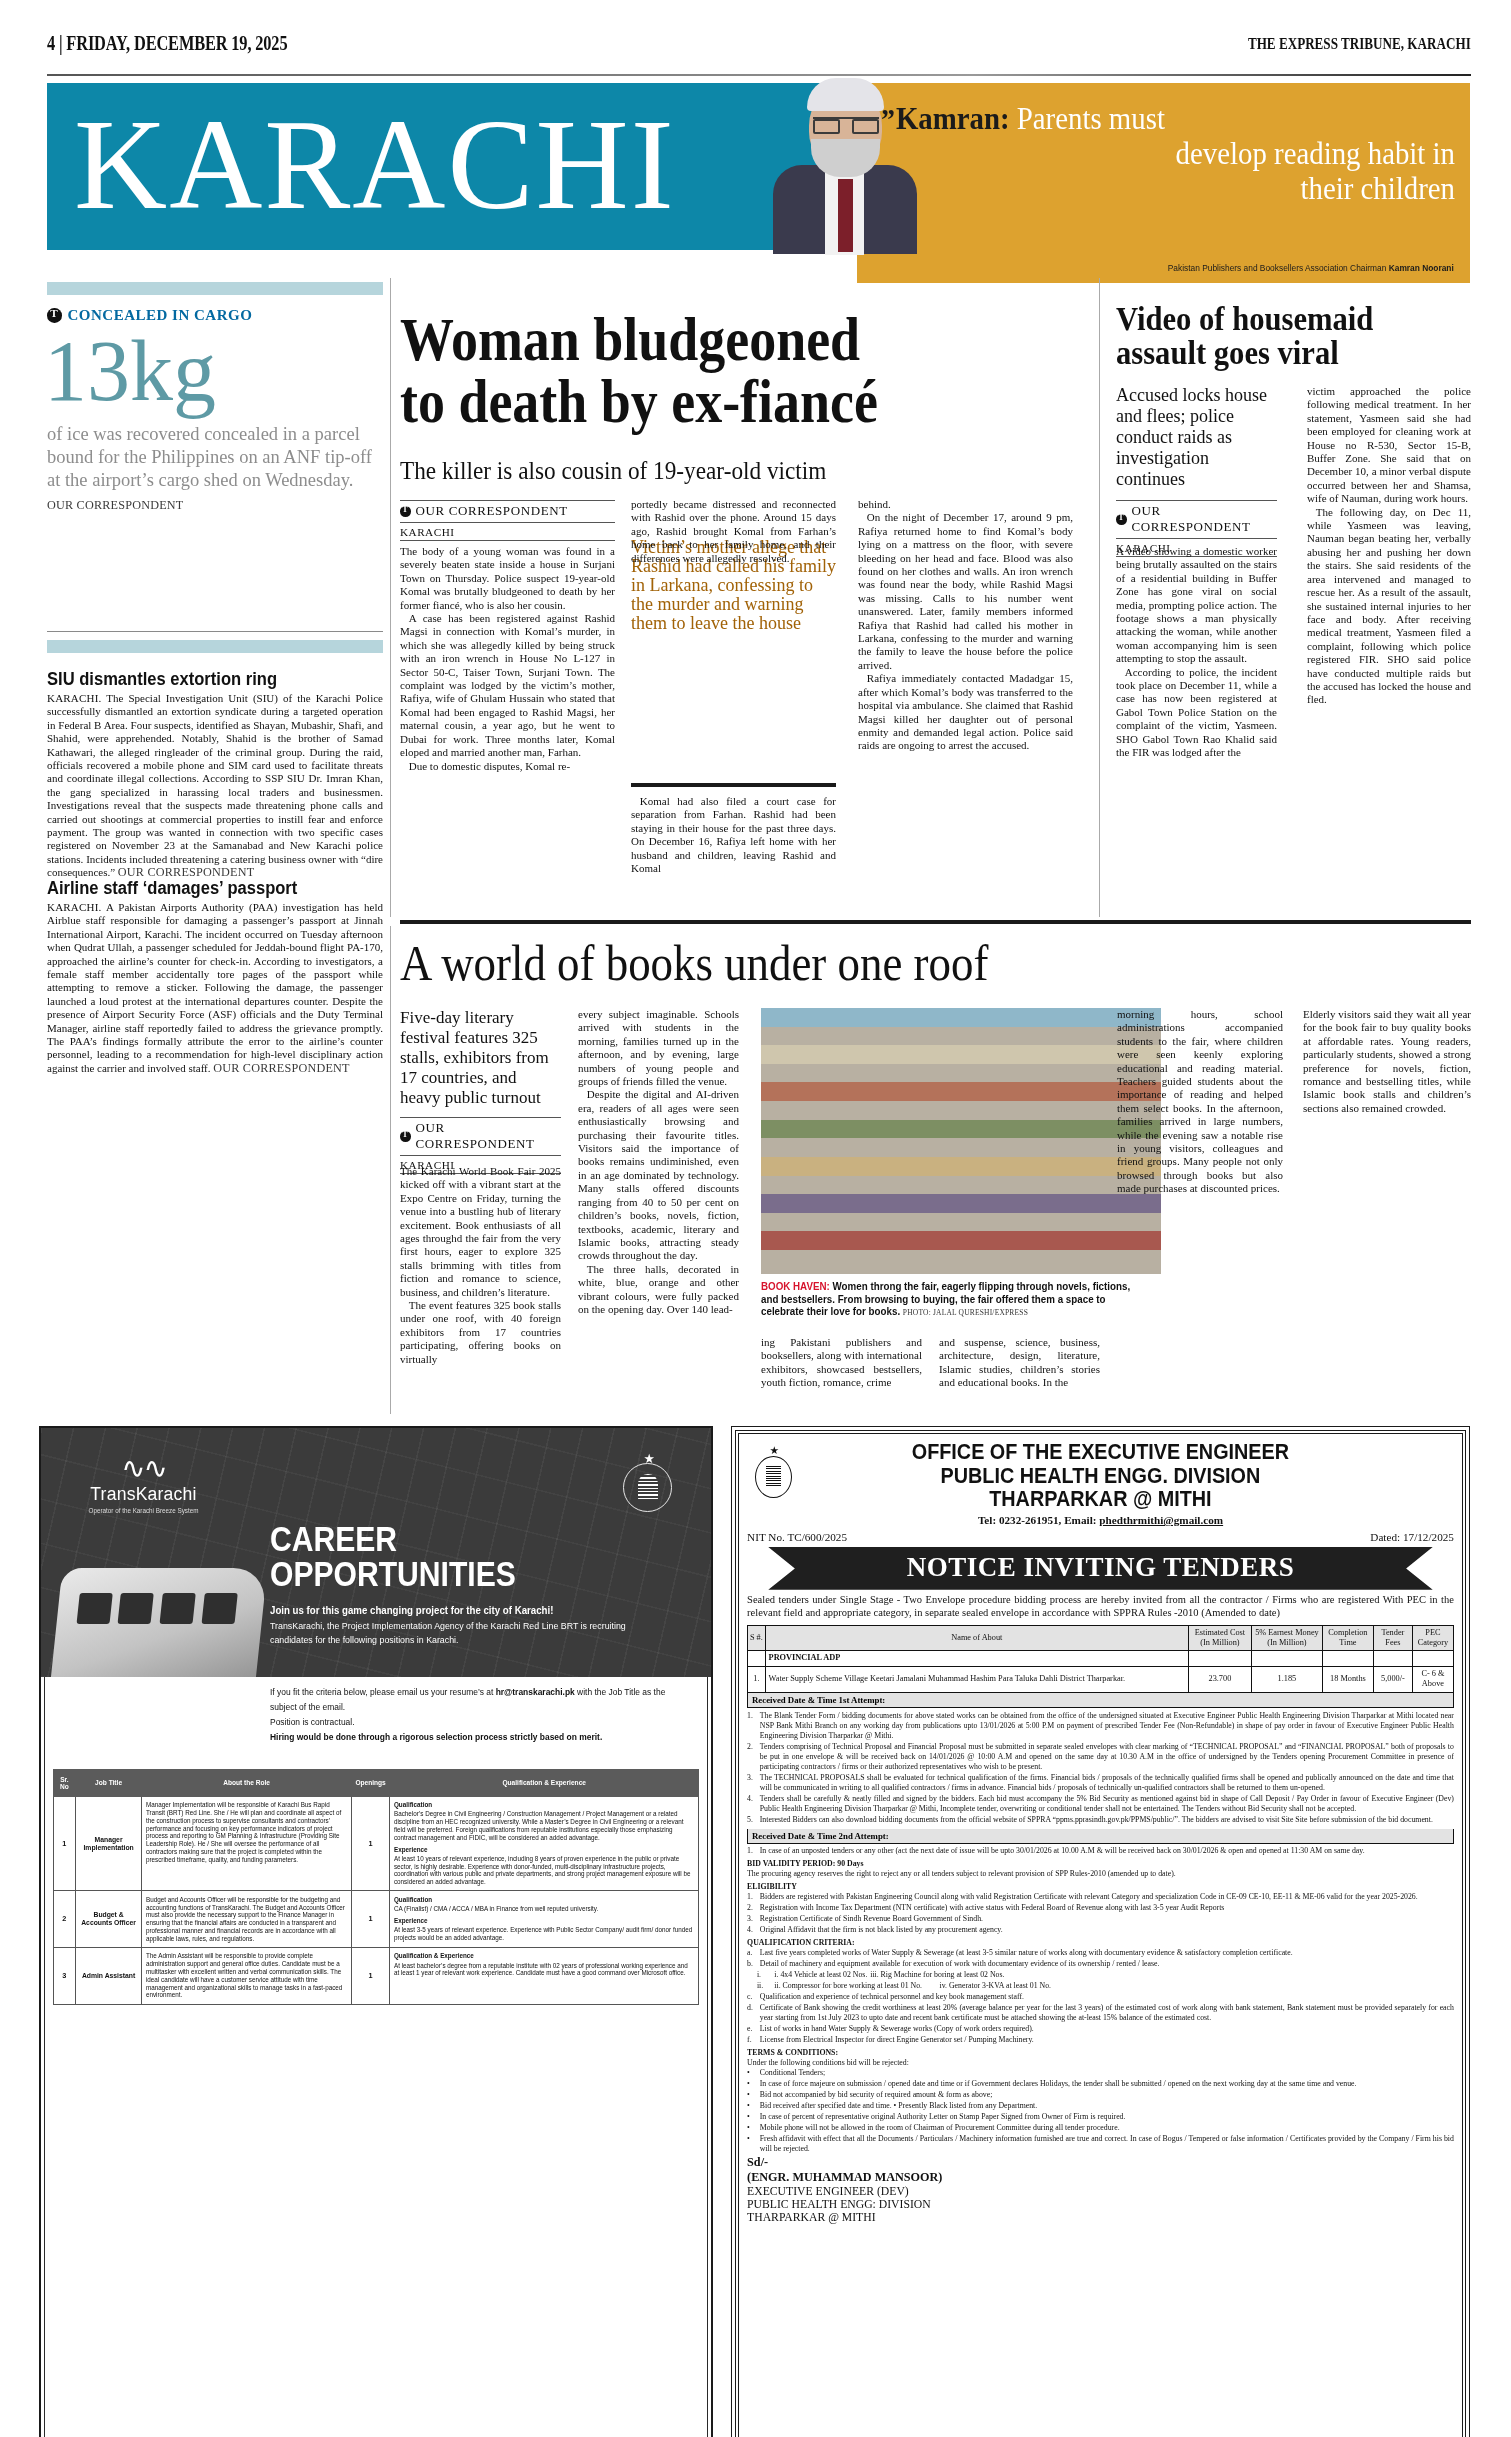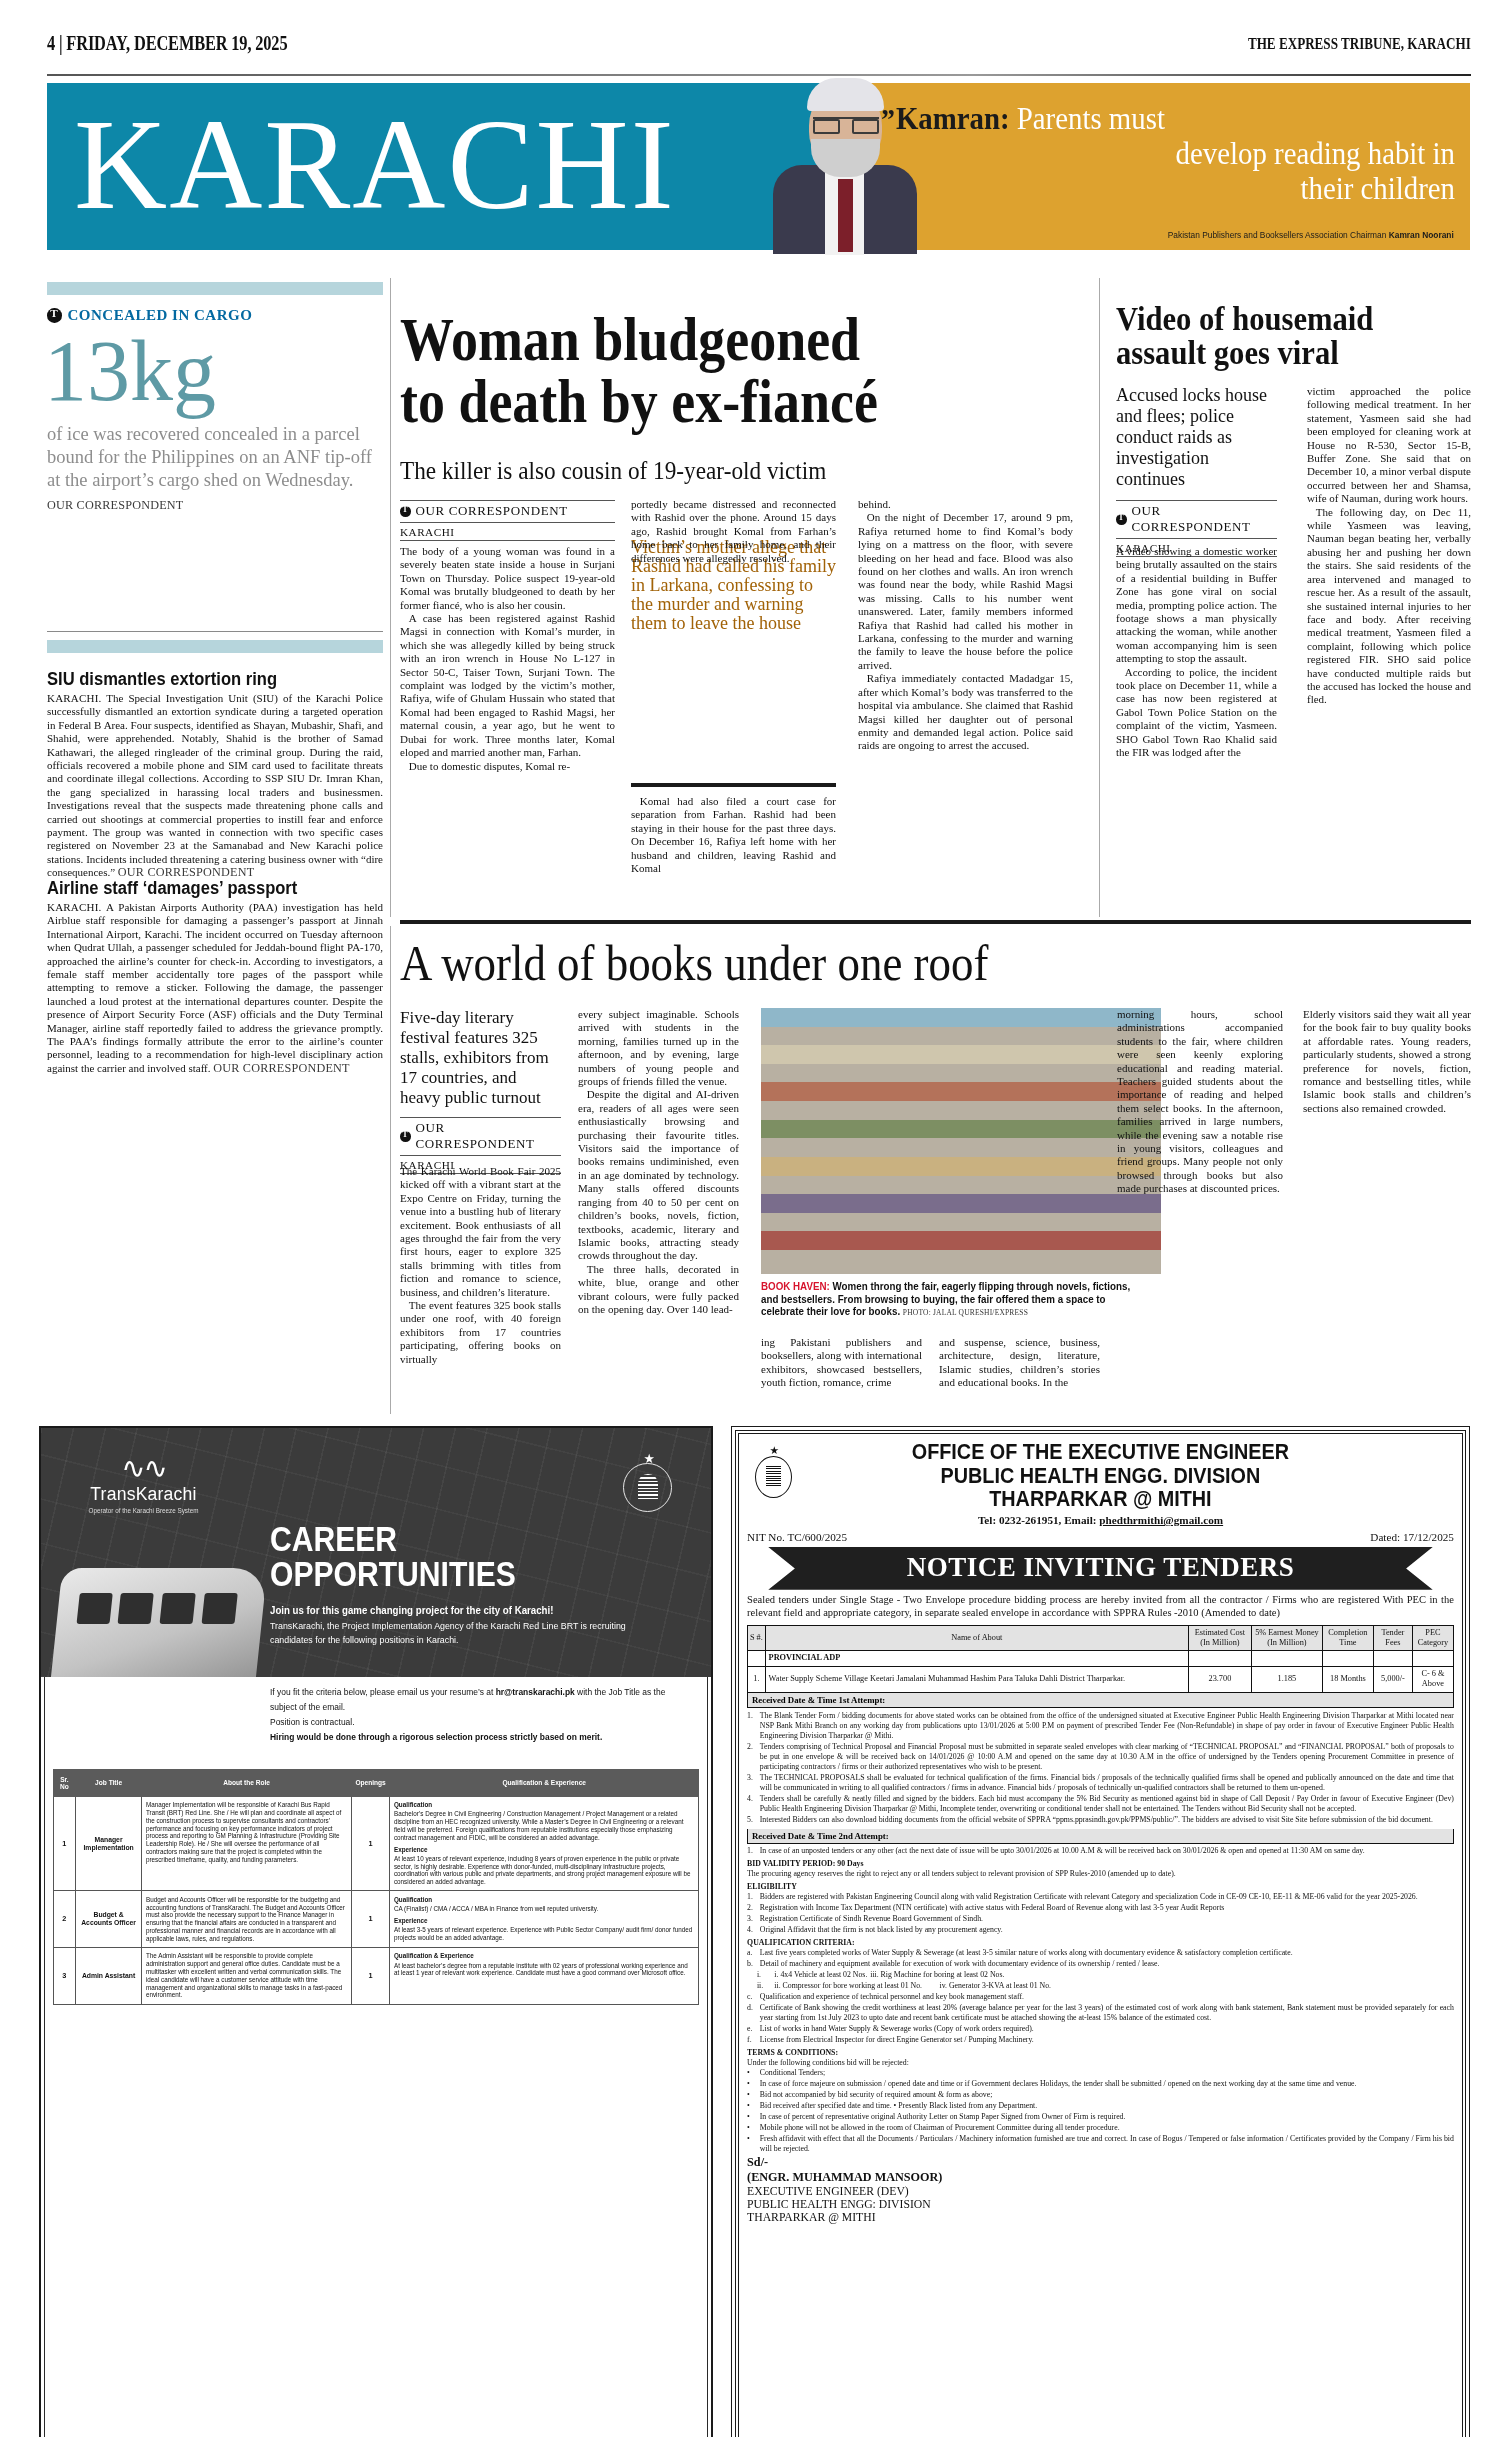--- a/index.html
+++ b/index.html
@@ -56,21 +56,21 @@
   .banner-wordmark {
     position: absolute; left: 27px; top: 23.4px;
     font-family: "Liberation Serif", serif;
     font-size: 129px;
     line-height: 117px;
     color: #ffffff;
     letter-spacing: 2px;
     white-space: nowrap;
   }
   .banner-right {
-    position: absolute; left: 810px; top: 0; width: 613px; height: 167px;
+    position: absolute; left: 810px; top: 0; width: 613px; height: 200px;
     background: #dda22f;
   }
   .quote-block {
     position: absolute; left: 24.4px; top: 17.6px; right: 14.6px;
   }
   .quote-line {
     font-family: "Liberation Serif", serif;
     font-size: 31px;
     line-height: 35px;
     color: #ffffff;

